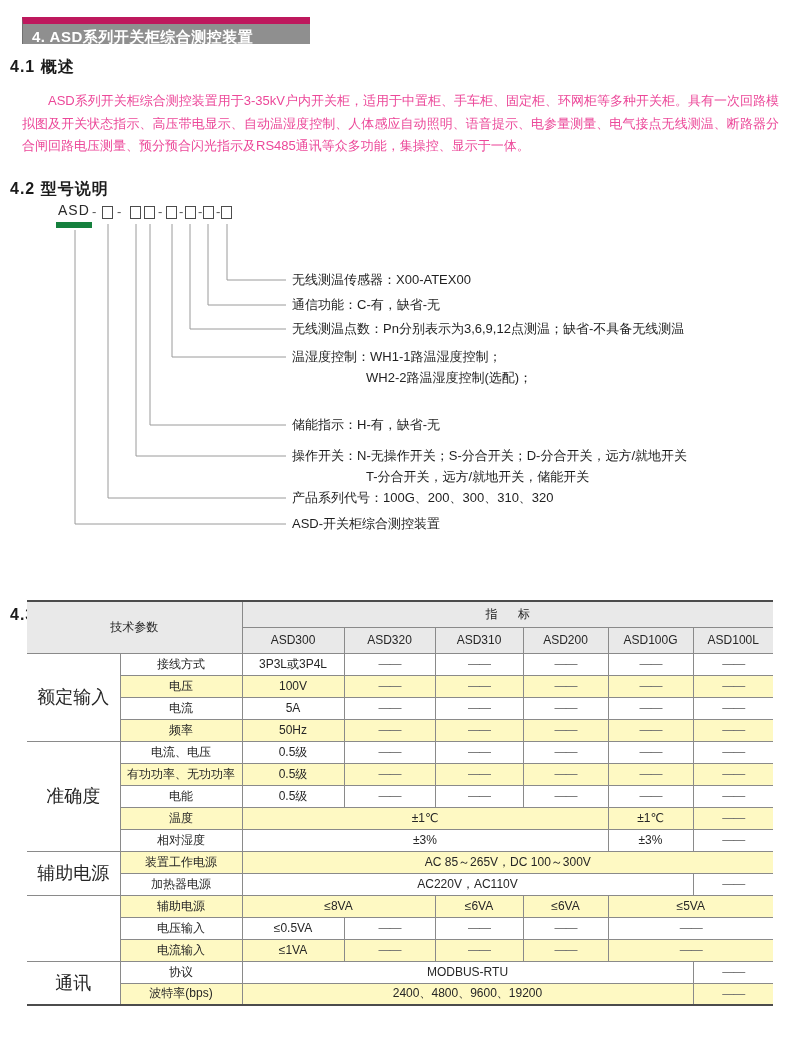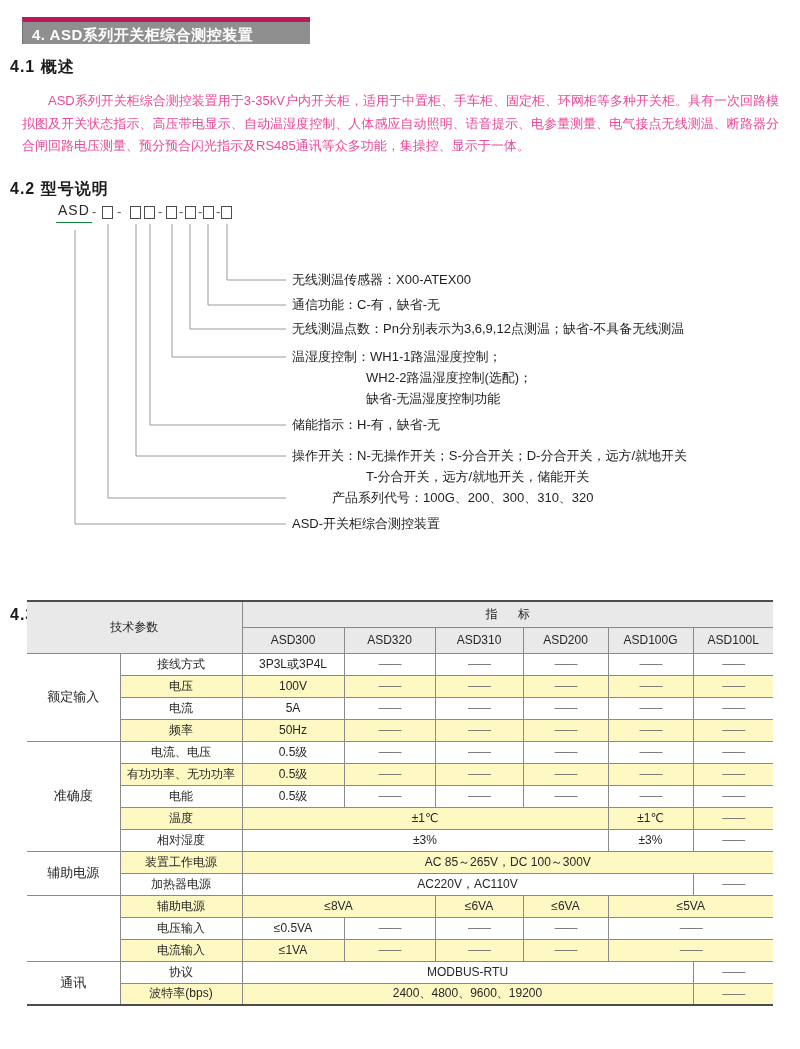--- a/index.html
+++ b/index.html
@@ -5,21 +5,21 @@
   * { margin:0; padding:0; box-sizing:border-box; }
   html,body { background:#ffffff; }
   body {
     width:800px; height:1049px; position:relative;
     font-family:"Liberation Sans","DejaVu Sans",sans-serif;
     color:#222222;
   }
   .title-bar {
     position:absolute; left:22px; top:17px;
     width:288px; height:27px;
-    background:#8f8f8f; border-top:5px solid #be185d; border-left:1px solid #707070;
+    background:#8f8f8f; border-top:7px solid #be185d; border-left:1px solid #707070;
     color:#ffffff; font-weight:bold; font-size:15px; line-height:26px;
     padding-left:9px; letter-spacing:0.5px;
   }
   .h {
     position:absolute; left:10px;
     font-size:16px; font-weight:bold; color:#1b1b1b; letter-spacing:1px;
   }
   .h-overview { top:57px; }
   .h-model   { top:179px; }
   .h-specs   { top:562px;margin-top:43px; }
@@ -28,21 +28,21 @@
     font-size:13px; line-height:22.5px; text-align:justify;
     text-indent:2em; color:#ec4899;
   }
   
   .diagram { position:absolute; left:0; top:200px; width:800px; height:350px; }
   .diagram svg { position:absolute; left:0; top:0; width:800px; height:350px; }
   .diagram svg polyline { fill:none; stroke:#9a9a9a; stroke-width:1; }
   .model-prefix {
     position:absolute; left:56px; top:2px;
     font-size:14px; color:#2a2a2a; letter-spacing:1px;
-    padding:0 2px 4px 2px; border-bottom:1px solid #15803d;
+    padding:0 2px 4px 2px; border-bottom:6px solid #15803d;
   }
   .mdash { position:absolute; top:4px; font-size:13px; color:#555; }
   .model-box {
     position:absolute; top:6px; width:11px; height:13px;
     border:1px solid #4c4c4c; background:#fff;
   }
   .dlabel {
     position:absolute; left:292px;
     font-size:13px; line-height:21px; color:#1e1e1e; white-space:nowrap;
   }
@@ -55,21 +55,21 @@
     border-top:2px solid #4c4c4c; border-bottom:2px solid #4c4c4c;
     border-left:hidden; border-right:hidden;
   }
   .spec-table th, .spec-table td {
     border:1px solid #8a8a8a; text-align:center; vertical-align:middle;
     font-weight:normal; padding:1px 2px; overflow:hidden;
   }
   .spec-table thead th { background:#e9e9e9; height:26px; }
   .spec-table td { height:22px; background:#ffffff; }
   .spec-table td.shade { background:#fef9c3; }
-  .spec-table td.group-cell { background:#ffffff; font-size:13px; }
+  .spec-table td.group-cell { background:#ffffff; font-size:18px; }
   .spec-table td.dash, .spec-table td .dash { color:#6f6f6f; letter-spacing:-1px; }
   .sp { letter-spacing:1.7em; margin-right:-1.7em; }
 </style>
 </head>
 <body>
 
 <div class="page">
 
   <div class="title-bar">
     <span>4.  ASD系列开关柜综合测控装置</span>
@@ -111,30 +111,29 @@
         </div>
         <div class="dlabel" style="top: 94px;">
           <div>通信功能：C-有，缺省-无</div>
         </div>
         <div class="dlabel" style="top: 118px;">
           <div>无线测温点数：Pn分别表示为3,6,9,12点测温；缺省-不具备无线测温</div>
         </div>
         <div class="dlabel" style="top: 146px;">
           <div>温湿度控制：WH1-1路温湿度控制；</div>
           <div class="cont">WH2-2路温湿度控制(选配)；</div>
-          <div class="cont">缺省-无温湿度控制功能</div>
         </div>
         <div class="dlabel" style="top: 214px;">
           <div>储能指示：H-有，缺省-无</div>
         </div>
         <div class="dlabel" style="top: 245px;">
           <div>操作开关：N-无操作开关；S-分合开关；D-分合开关，远方/就地开关</div>
           <div class="cont">T-分合开关，远方/就地开关，储能开关</div>
         </div>
-        <div class="dlabel" style="top: 287px; margin-left: 40px;">
+        <div class="dlabel" style="top: 287px;">
           <div>产品系列代号：100G、200、300、310、320</div>
         </div>
         <div class="dlabel" style="top: 313px;">
           <div>ASD-开关柜综合测控装置</div>
         </div>
       </div>
   </div>
 
   <h2 class="h h-specs">4.3 技术指标</h2>
 

